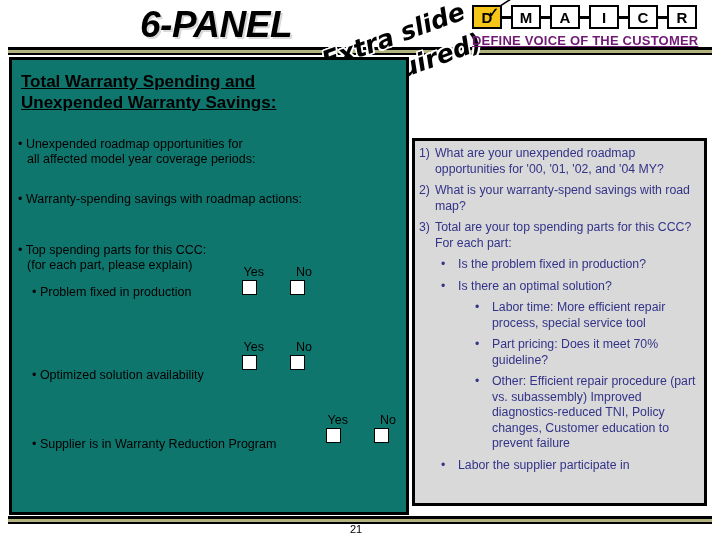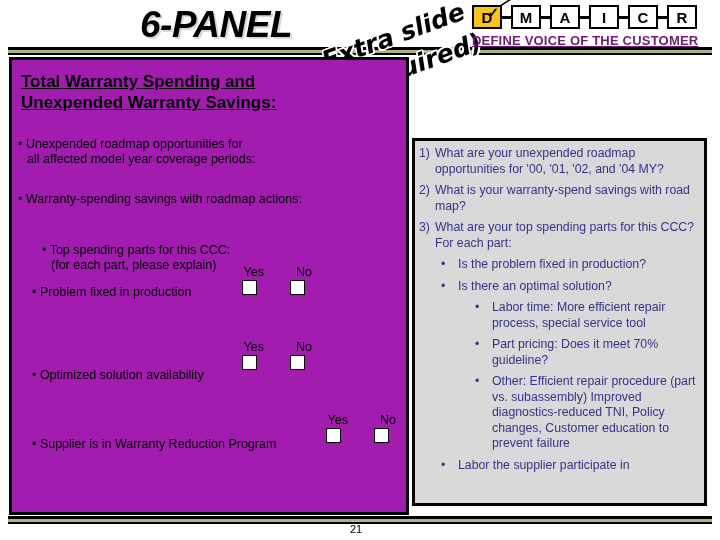--- a/index.html
+++ b/index.html
@@ -146,21 +146,21 @@
     text-decoration: underline;
   }
 
   
   .left-panel {
     position: absolute;
     left: 9px;
     top: 57px;
     width: 400px;
     height: 458px;
-    background: #a21caf;
+    background: #0f766e;
     border: 3px solid #000000;
     box-sizing: border-box;
   }
   .lp-heading {
     position: absolute;
     left: 9px;
     top: 11px;
     font-size: 17px;
     font-weight: bold;
     color: #000000;
@@ -177,21 +177,21 @@
     color: #000000;
     line-height: 15px;
     white-space: nowrap;
   }
   .lp-bullet .sub {
     display: block;
     padding-left: 9px;
   }
   .b1 { left: 18px; top: 137px; }
   .b2 { left: 18px; top: 192px; }
-  .b3 { left: 18px; top: 243px; margin-left: 24px; }
+  .b3 { left: 18px; top: 243px; }
   .b4 { left: 32px; top: 285px; }
   .b5 { left: 32px; top: 368px; }
   .b6 { left: 32px; top: 437px; }
 
   
   .cbgroup {
     position: absolute;
   }
   .cb-col {
     position: absolute;
@@ -407,21 +407,21 @@
         <div class="rp-item lvl0">
           <span class="rp-marker">1)</span>
           <span class="rp-text">What are your unexpended roadmap opportunities for '00, '01, '02, and  '04 MY?</span>
         </div>
         <div class="rp-item lvl0">
           <span class="rp-marker">2)</span>
           <span class="rp-text">What is your warranty-spend savings with road map?</span>
         </div>
         <div class="rp-item lvl0">
           <span class="rp-marker">3)</span>
-          <span class="rp-text">What are your top spending parts for this CCC? For each part:</span>
+          <span class="rp-text">Total are your top spending parts for this CCC? For each part:</span>
         </div>
         <div class="rp-item lvl1">
           <span class="rp-marker">•</span>
           <span class="rp-text">Is the problem fixed in production?</span>
         </div>
         <div class="rp-item lvl1">
           <span class="rp-marker">•</span>
           <span class="rp-text">Is there an optimal solution?</span>
         </div>
         <div class="rp-item lvl2">

